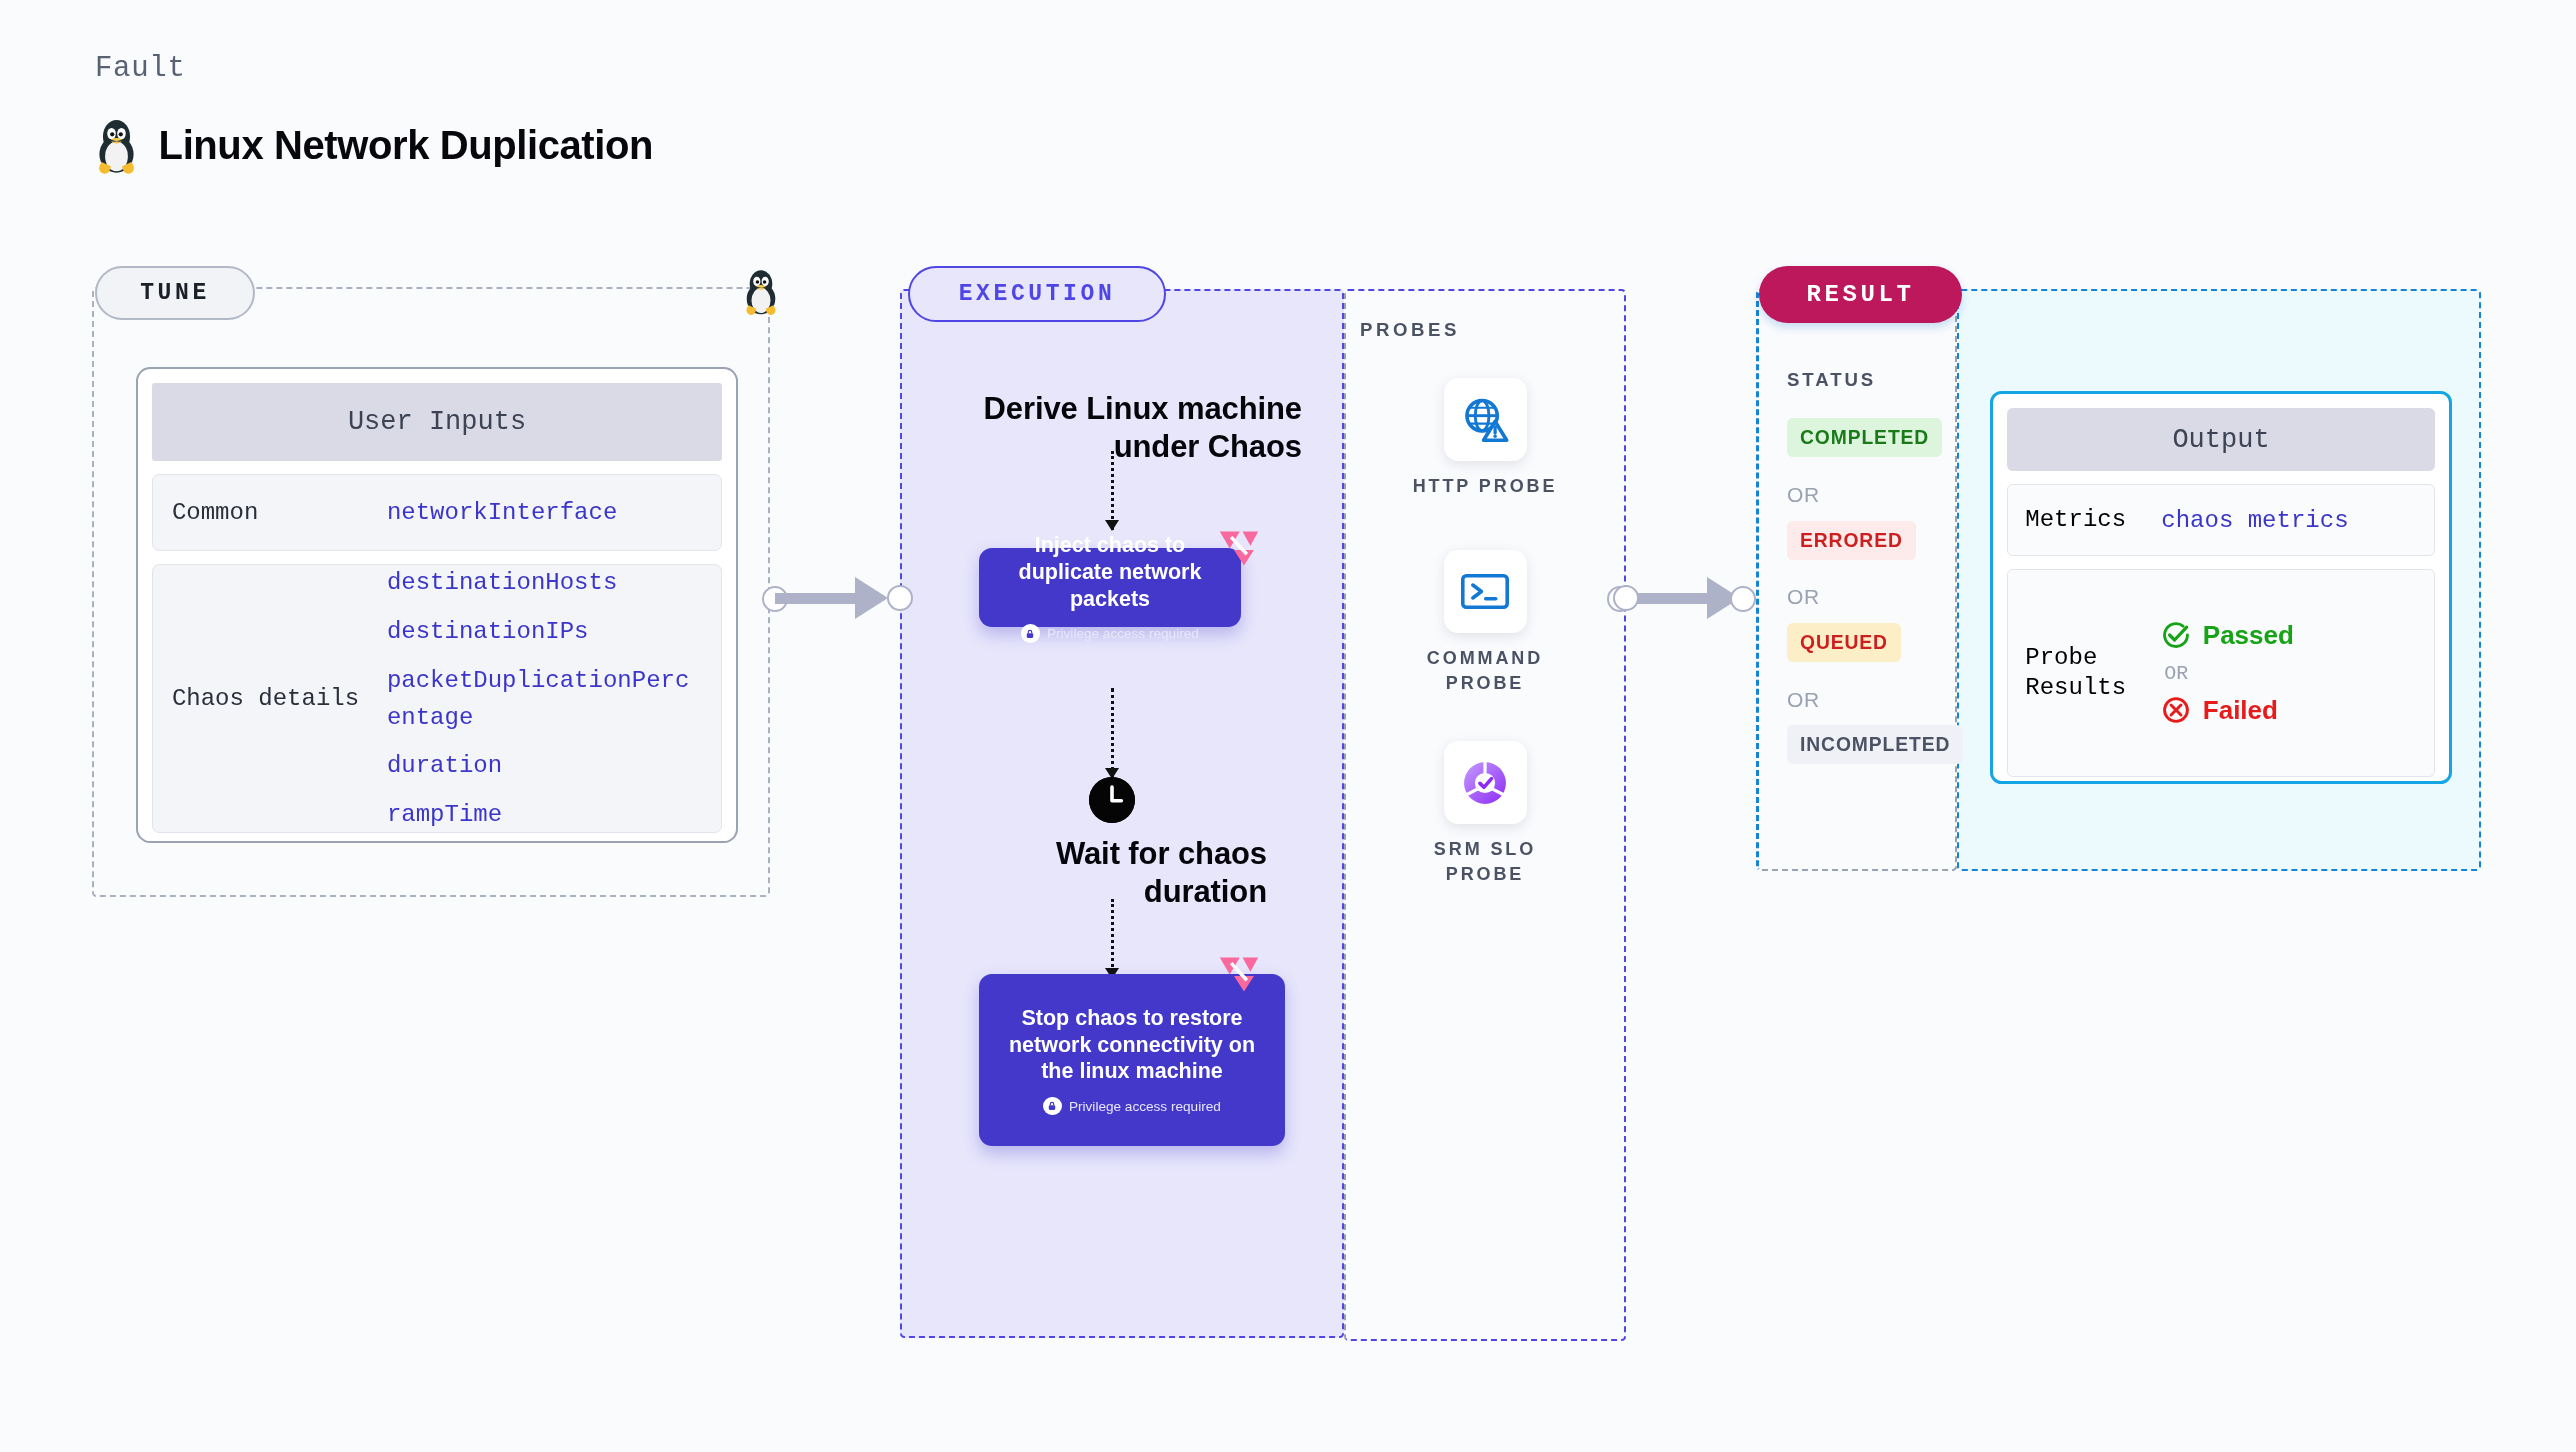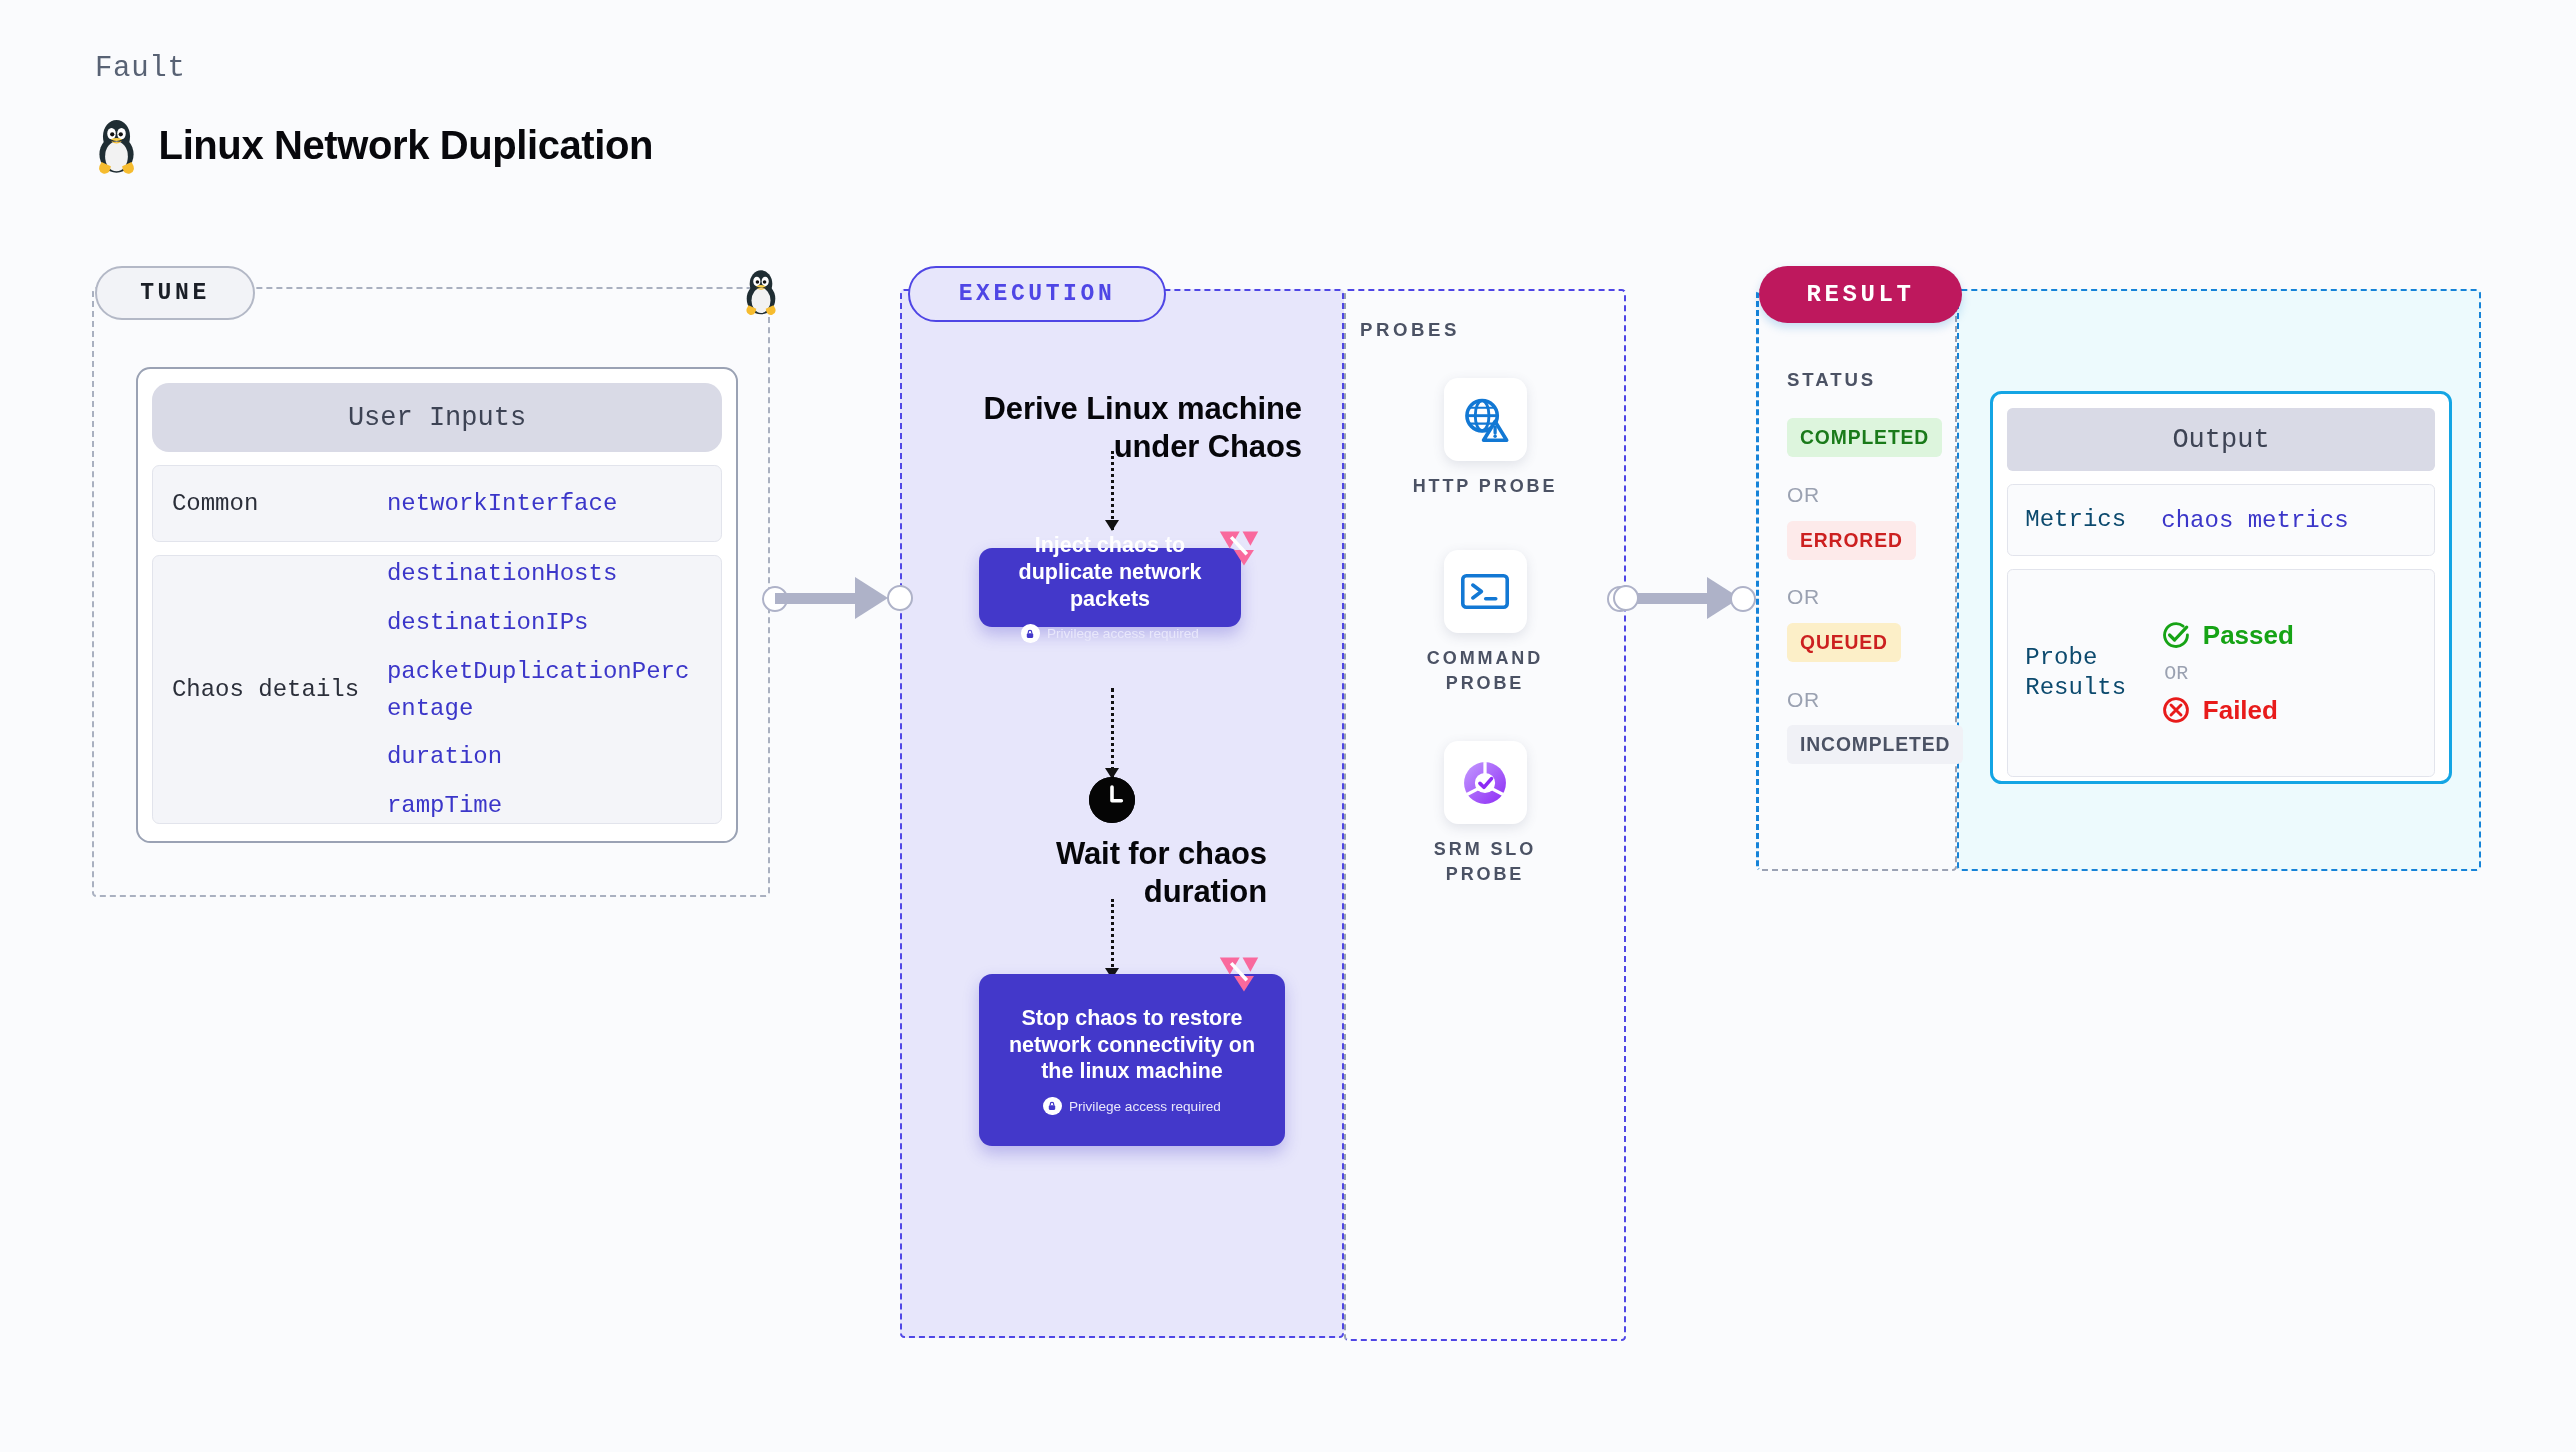--- a/index.html
+++ b/index.html
@@ -84,21 +84,21 @@
   }
 
   
   #user-inputs-card{
     position:absolute;left:136px;top:367px;width:602px;height:476px;
     box-sizing:border-box;
     background:#ffffff;border:2.9px solid #9aa2b4;border-radius:14.3px;
     padding:14.3px;
   }
   .ui-header{
-    background:#d9dae6;border-radius:17px;height:69px;
+    background:#d9dae6;border-radius:3px;height:78px;
     display:flex;align-items:center;justify-content:center;
     font-family:"Liberation Mono", monospace;font-size:27px;color:#3d4354;
   }
   .ui-row{
     margin-top:13px;box-sizing:border-box;
     background:#f4f5f9;border:1.4px solid #e2e4ec;border-radius:7.2px;
     display:flex;align-items:center;padding:15.8px 18.6px;
   }
   .ui-row .rk{
     font-family:"Liberation Mono", monospace;font-size:24px;color:#2b2f3a;
@@ -218,21 +218,21 @@
     background:#d9dae6;border-radius:5.7px;height:63px;
     display:flex;align-items:center;justify-content:center;
     font-family:"Liberation Mono", monospace;font-size:27px;color:#3d4354;
   }
   .out-row{
     margin-top:13px;box-sizing:border-box;
     background:#fafbfd;border:1.4px solid #e2e4ec;border-radius:5.7px;
     display:flex;align-items:center;padding:14.3px 17px;
   }
   .out-row .ok{
-    font-family:"Liberation Mono", monospace;font-size:24px;color:#0c4a6e;
+    font-family:"Liberation Mono", monospace;font-size:24px;color:#000000;
     width:136px;flex:none;line-height:1.25;
   }
   .out-row .ov{
     font-family:"Liberation Mono", monospace;font-size:24px;color:#3b36c9;
   }
   #out-metrics{height:72px;}
   #out-probe{height:208px;}
   .pr-line{display:flex;align-items:center;gap:11.5px;}
   .pr-passed{font-size:26px;font-weight:bold;color:#16a315;}
   .pr-failed{font-size:26px;font-weight:bold;color:#e81b1b;}

